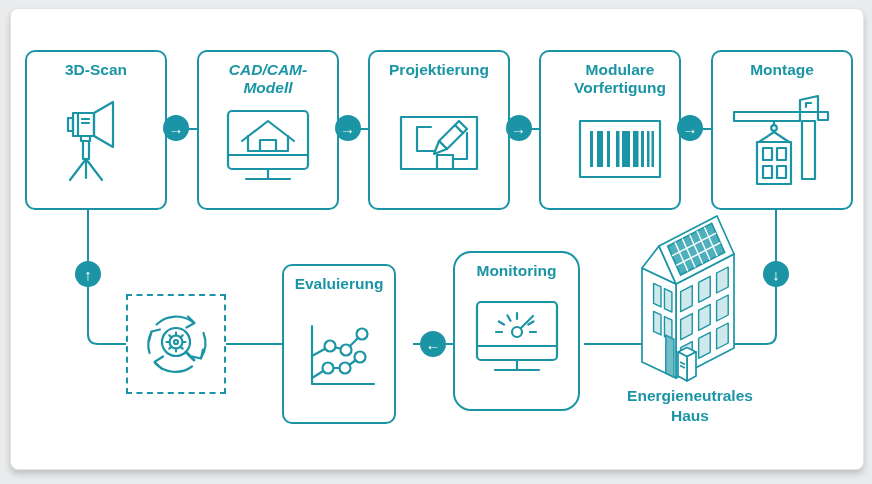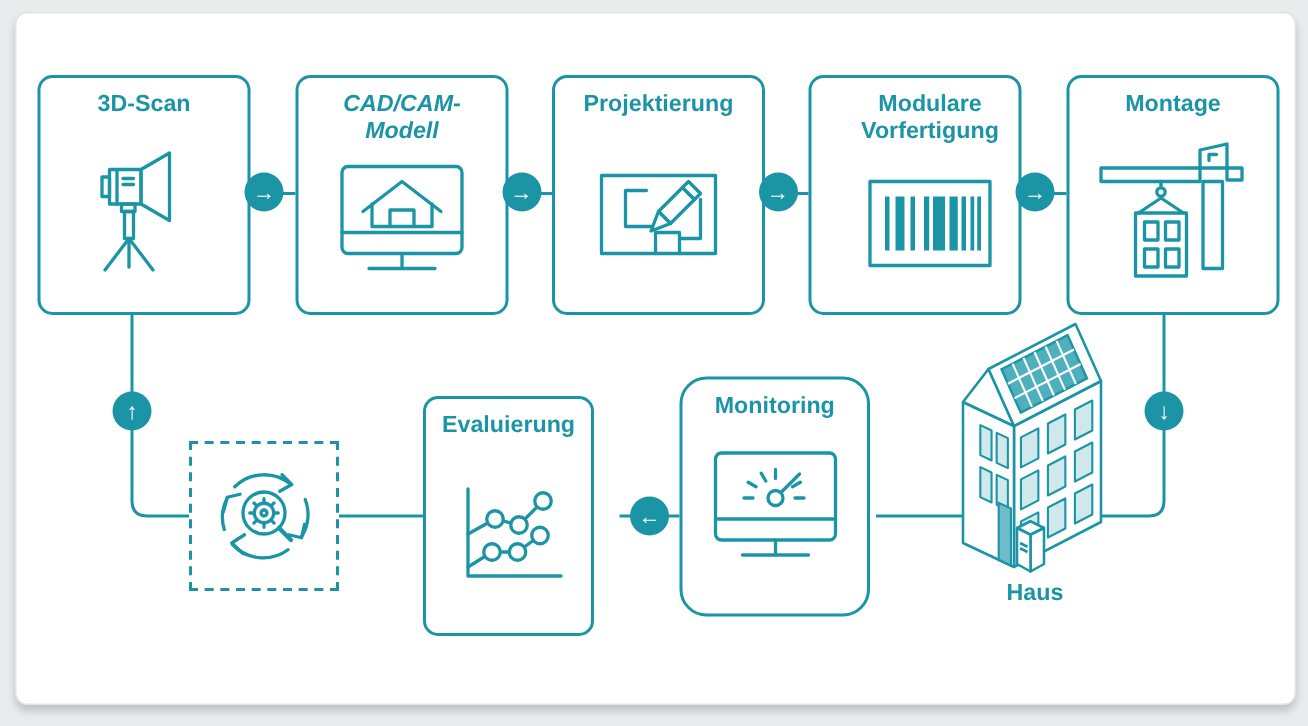--- a/index.html
+++ b/index.html
@@ -227,20 +227,21 @@
         <path class="grid" d="M24.7,10 V86 M37.3,10 V86 M50,10 V86 M62.7,10 V86 M75.3,10 V86 M12,35.3 H88 M12,60.7 H88"></path>
       </g>
 
       <polygon class="iso" points="64,140 73,135.5 82,140 73,144.5"></polygon>
       <polygon class="iso" points="73,144.5 82,140 82,164 73,169"></polygon>
       <polygon class="iso" points="64,140 73,144.5 73,169 64,164"></polygon>
       <path class="iso" d="M66,150 L71,152.5 M66,153.5 L71,156"></path>
     </svg>
   </div>
   <div class="house-label">
+    <div>Energieneutrales</div>
     <div>Haus</div>
   </div>
 
   <div class="arrow-circle" style="left:163px;top:115px;">
       <span>→</span>
     </div>
   <div class="arrow-circle" style="left:334.5px;top:115px;">
       <span>→</span>
     </div>
   <div class="arrow-circle" style="left:505.5px;top:115px;">

